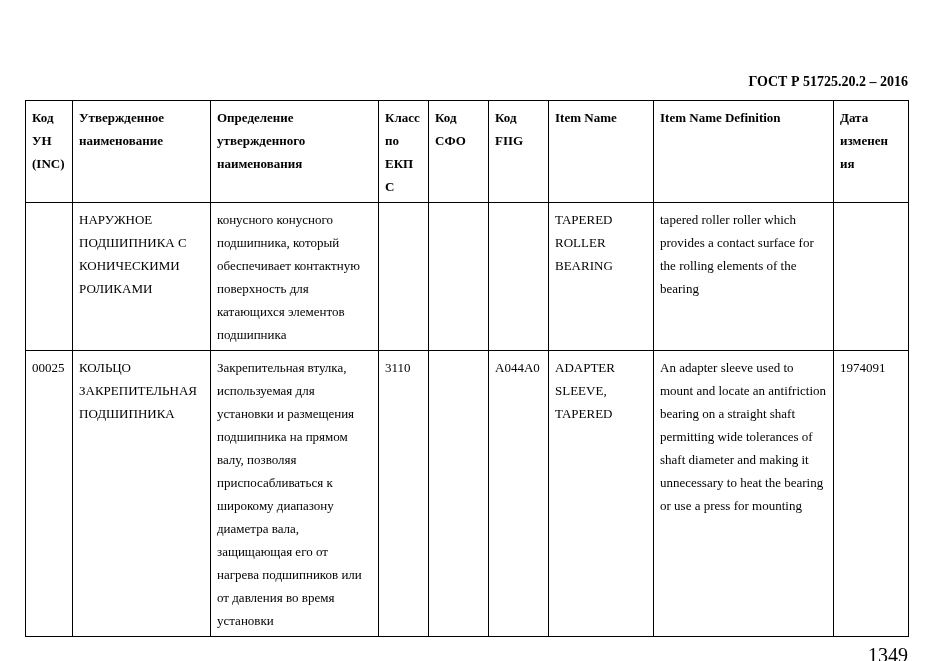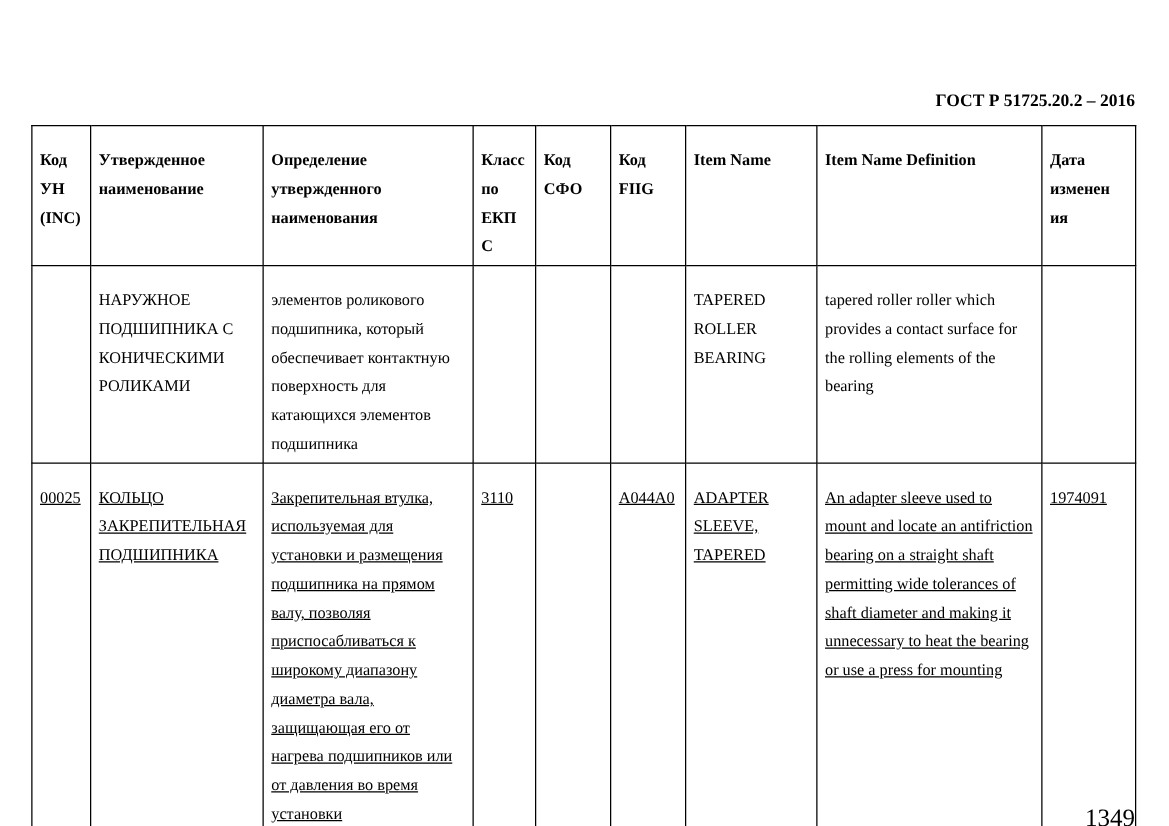--- a/index.html
+++ b/index.html
@@ -32,32 +32,32 @@
     left: 25px;
     width: 883px;
     border-collapse: collapse;
     table-layout: fixed;
     font-size: 13px;
   }
   .doc-table th, .doc-table td {
     border: 1px solid #000000;
     vertical-align: top;
     text-align: left;
-    padding: 15px 6px 4px 6px;
+    padding: 5px 6px 4px 6px;
     line-height: 23px;
     white-space: pre-line;
     overflow: hidden;
     word-wrap: break-word;
   }
   .doc-table th {
     font-weight: bold;
     font-size: 13px;
   }
   .row-cont  { height: 143px; }
-  .row-mid   { height: 272px; text-decoration: underline; }
+  .row-mid   { height: 272px; }
   .row-last  { height: 30px; }
   .head-row  { height: 70px; }
   .page-number {
     position: absolute;
     right: 27px;
     bottom: 30px;
     font-size: 20px;
   }
 </style>
 </head>
@@ -100,21 +100,21 @@
         <th>Item Name Definition</th>
         <th>Дата
 изменен
 ия</th>
       </tr>
     </thead>
     <tbody>
       <tr class="row-cont">
         <td></td>
         <td>НАРУЖНОЕ ПОДШИПНИКА С КОНИЧЕСКИМИ РОЛИКАМИ</td>
-        <td>элементов роликового подшипника, который обеспечивает контактную поверхность для катающихся элементов подшипника</td>
+        <td>конусного конусного подшипника, который обеспечивает контактную поверхность для катающихся элементов подшипника</td>
         <td></td>
         <td></td>
         <td></td>
         <td>TAPERED ROLLER BEARING</td>
         <td>tapered roller roller which provides a contact surface for the rolling elements of the bearing</td>
         <td></td>
       </tr>
       <tr class="row-mid">
         <td>00025</td>
         <td>КОЛЬЦО ЗАКРЕПИТЕЛЬНАЯ ПОДШИПНИКА</td>

